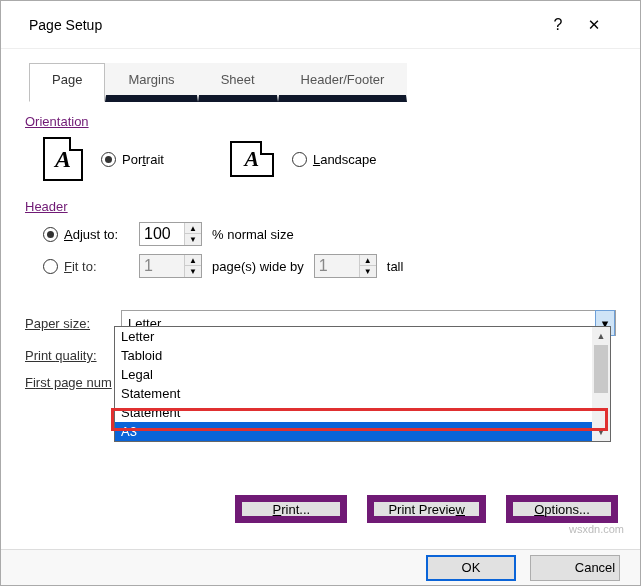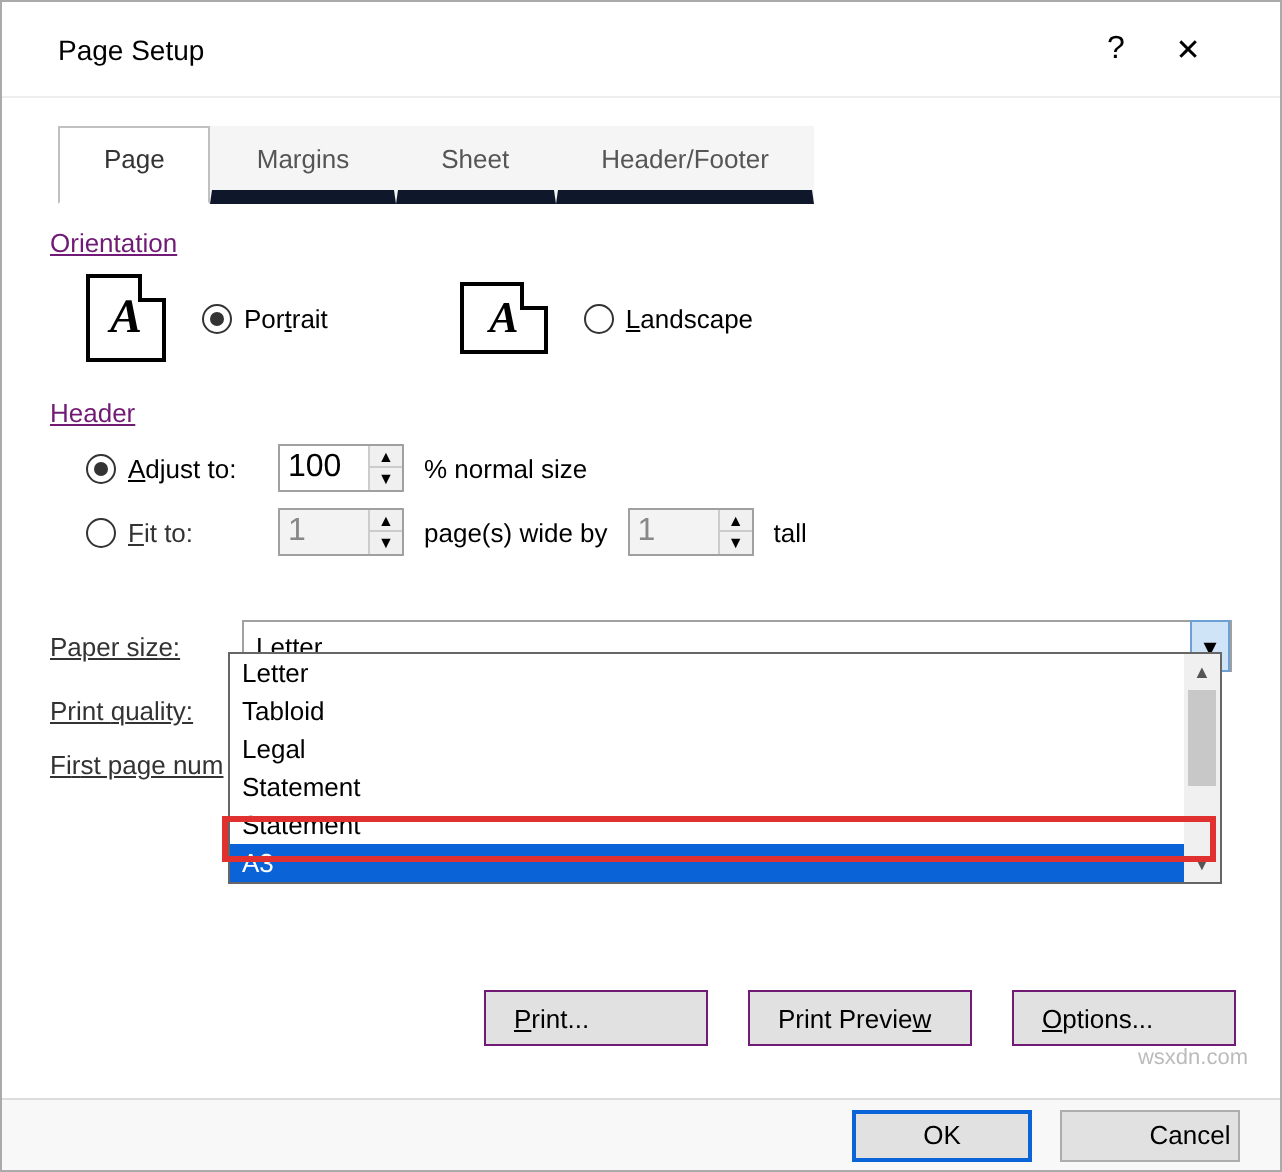--- a/index.html
+++ b/index.html
@@ -38,21 +38,21 @@
     .paper-select .dd-btn { position: absolute; right: 0; top: -1px; width: 20px; height: 26px; border: 1px solid #6ea0d8; background: #cfe4f7; display: flex; align-items: center; justify-content: center; font-size: 9px; }
     .dropdown-list { position: absolute; left: 113px; top: 325px; width: 497px; border: 1px solid #666; background: #fff; z-index: 10; }
     .dropdown-list .option { padding: 2px 6px; font-size: 13px; }
     .dropdown-list .option.highlight { background: #0a64d8; color: #fff; }
     .dropdown-hl-border { position: absolute; left: 110px; top: 407px; width: 497px; height: 23px; border: 3px solid #e03030; pointer-events: none; z-index: 11; }
     .scrollbar { position: absolute; right: 0; top: 0; bottom: 0; width: 18px; background: #f0f0f0; display: flex; flex-direction: column; }
     .scrollbar .sbtn { height: 18px; display: flex; align-items: center; justify-content: center; font-size: 9px; color: #555; background: #f0f0f0; }
     .scrollbar .track { flex: 1; background: #f0f0f0; position: relative; }
     .scrollbar .thumb { position: absolute; top: 0; left: 2px; right: 2px; height: 48px; background: #c8c8c8; }
     .button-row { position: absolute; right: 22px; top: 494px; display: flex; gap: 20px; }
-    .btn { min-width: 112px; height: 28px; background: #e1e1e1; border: 1px solid #701a75; display: inline-flex; align-items: center; justify-content: flex-start; padding: 0 14px; }
+    .btn { min-width: 112px; height: 28px; background: #e1e1e1; border: 7px solid #701a75; display: inline-flex; align-items: center; justify-content: center; padding: 0 14px; }
     .bottom-bar { position: absolute; left: 0; right: 0; bottom: 0; height: 36px; border-top: 1px solid #ddd; display: flex; justify-content: flex-end; align-items: center; gap: 14px; padding-right: 20px; background: #f8f8f8; }
     .btn-primary { min-width: 90px; height: 26px; background: #e1e1e1; border: 2px solid #0a64d8; display: inline-flex; align-items: center; justify-content: center; }
     .btn-secondary { min-width: 90px; height: 26px; background: #e1e1e1; border: 1px solid #adadad; display: inline-flex; align-items: center; justify-content: center; padding-left: 40px; }
     .watermark { position: absolute; right: 16px; bottom: 50px; font-size: 11px; color: #bbb; z-index: 2; }
     .disabled-label { color: #333; }
   </style>
 </head>
 <body>
 
 <div class="titlebar">

